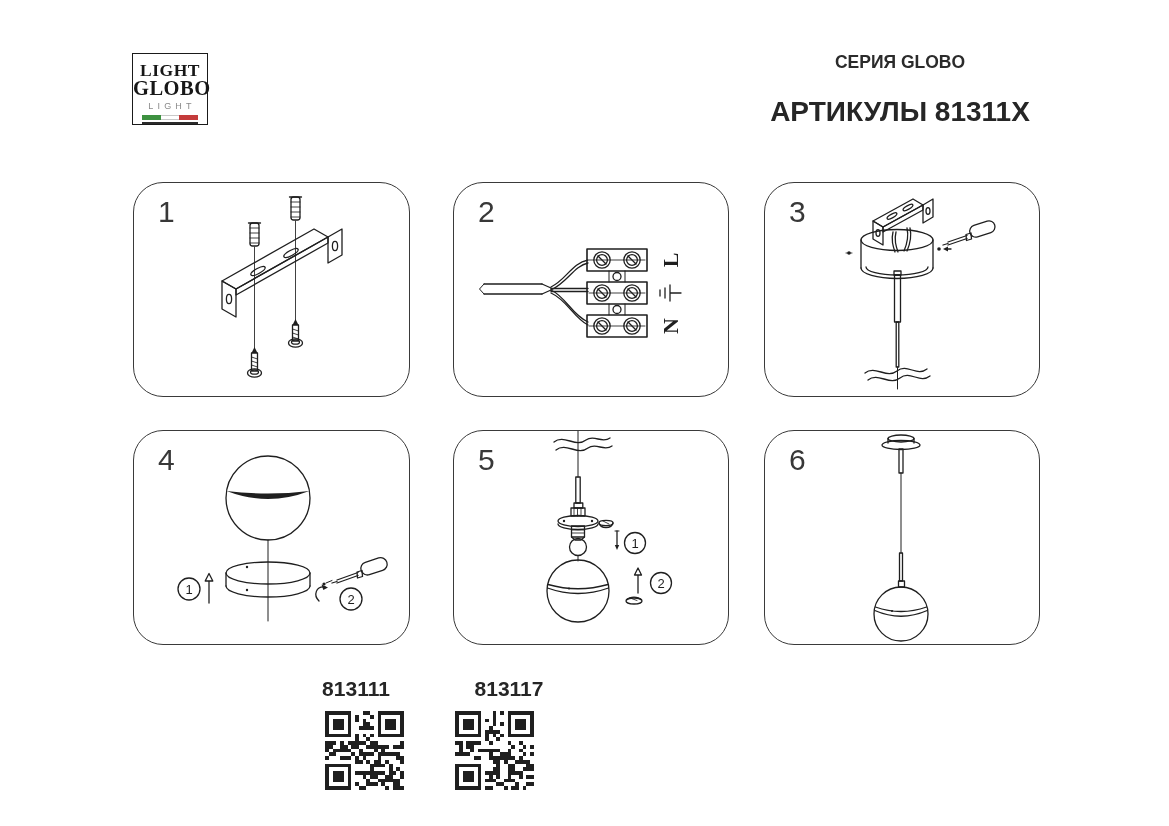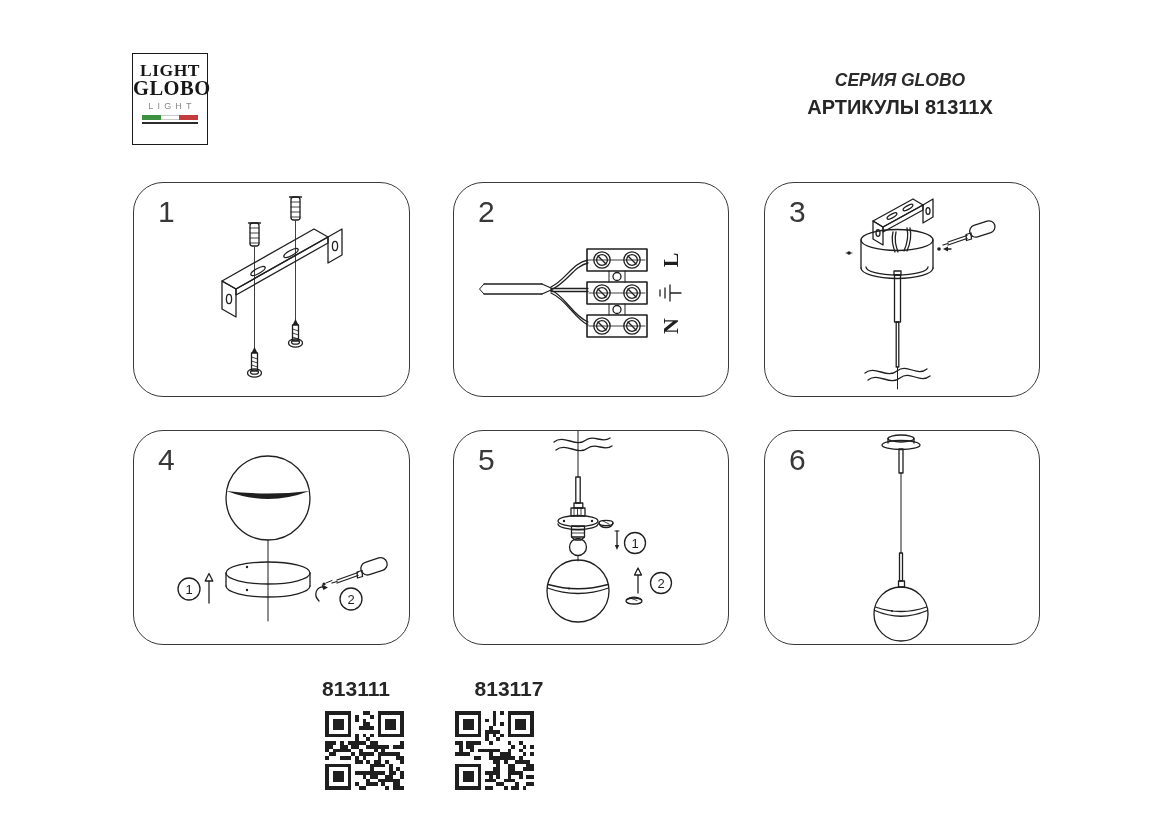--- a/index.html
+++ b/index.html
@@ -1,37 +1,37 @@
 <!DOCTYPE html>
 <html><head>
 <meta charset="utf-8">
 <style>
   html,body{margin:0;padding:0;background:#ffffff;}
   .page{position:relative;width:1169px;height:826px;background:#ffffff;overflow:hidden;
         font-family:"Liberation Sans",sans-serif;color:#262626;}
 
   
-  .logo-box{position:absolute;left:132px;top:53px;width:76px;height:92px;
+  .logo-box{position:absolute;left:132px;top:53px;width:76px;height:72px;
             border:1.5px solid #1a1a1a;background:#fff;text-align:center;box-sizing:border-box;}
   .logo-l1{margin-top:7px;font-family:"Liberation Serif",serif;font-weight:700;font-size:17.5px;
            letter-spacing:.5px;color:#171717;line-height:18px;}
   .logo-l2{font-family:"Liberation Serif",serif;font-weight:700;font-size:20.5px;
            letter-spacing:.5px;color:#171717;line-height:20px;margin-top:-1px;}
   .logo-l3{font-size:9px;letter-spacing:4.2px;color:#8a8a8a;margin-top:3px;text-indent:4px;}
   .logo-flag{width:56px;height:5px;margin:4px auto 0;display:flex;}
   .logo-flag div{flex:1;height:100%;}
   .flag-w{border-top:1px solid #c9c9c9;border-bottom:1px solid #c9c9c9;box-sizing:border-box;}
   .logo-underline{width:56px;border-top:2px solid #2b2b2b;margin:2px auto 0;}
 
   .title{position:absolute;left:236px;top:64px;font-size:23.5px;font-weight:700;
          line-height:30px;color:#262626;letter-spacing:.2px;}
-  .series{position:absolute;left:770px;top:70px;width:260px;text-align:center;
-          font-size:17.5px;font-weight:700;color:#2b2b2b;font-style:italic;}
+  .series{position:absolute;left:770px;top:52px;width:260px;text-align:center;
+          font-size:17.5px;font-weight:700;color:#2b2b2b;}
   .articles{position:absolute;left:765px;top:96px;width:270px;text-align:center;
-          font-size:20px;font-weight:700;color:#262626;}
+          font-size:28px;font-weight:700;color:#262626;}
 
   
   .panel{position:absolute;border:1.5px solid #3a3a3a;border-radius:30px;box-sizing:border-box;
          background:#fff;}
   .panel svg.draw{position:absolute;left:0;top:0;}
   .step-num{position:absolute;left:24px;top:12px;font-size:30px;color:#383838;}
 
   svg.draw *{stroke:#1f1f1f;fill:none;stroke-width:1.3;stroke-linecap:round;stroke-linejoin:round;}
   svg.draw .fill{fill:#1f1f1f;stroke:none;}
   svg.draw .open{fill:#ffffff;}

